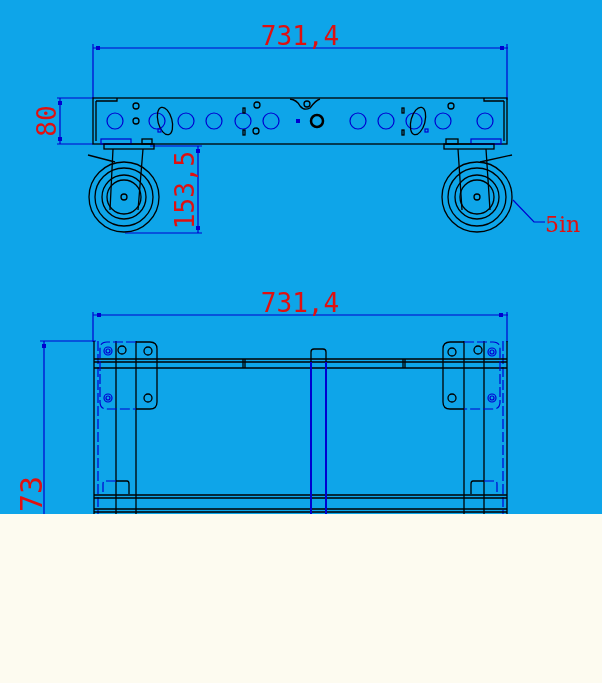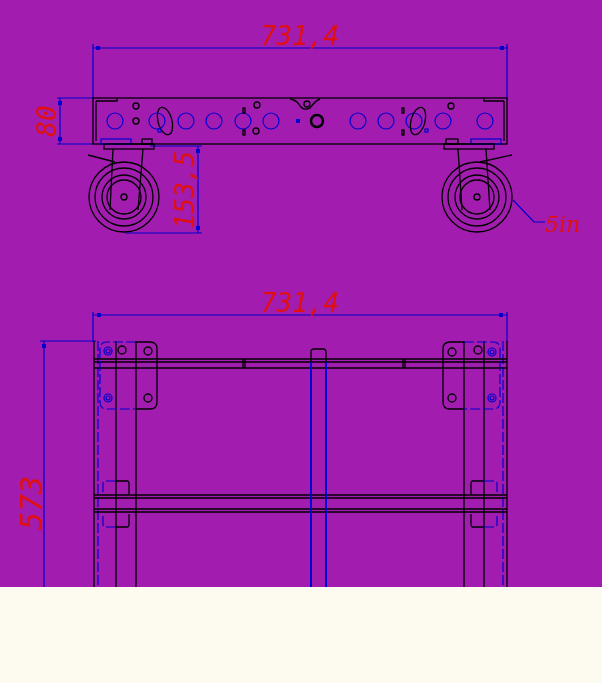--- a/index.html
+++ b/index.html
@@ -1,16 +1,16 @@
 <!DOCTYPE html>
 <html><head>
 <meta charset="utf-8">
 <style>
   html,body{margin:0;padding:0;background:#fdfbf0;}
-  #canvas{position:relative;width:602px;height:587px;background:#a21caf;overflow:hidden;font-style:italic;}
+  #canvas{position:relative;width:602px;height:514px;background:#0ea5e9;overflow:hidden;}
   svg{position:absolute;left:0;top:0;}
   .dimtxt{font-family:"DejaVu Sans Mono","Liberation Mono",monospace;fill:#e01010;}
   .blk{stroke:#000;fill:none;stroke-width:1.3;}
   .blu{stroke:#0000d0;fill:none;stroke-width:1.2;}
   .bluf{fill:#0000d0;}
   .dash{stroke:#0000d0;fill:none;stroke-width:1.2;stroke-dasharray:10 3;}
 </style>
 </head>
 <body>
 

